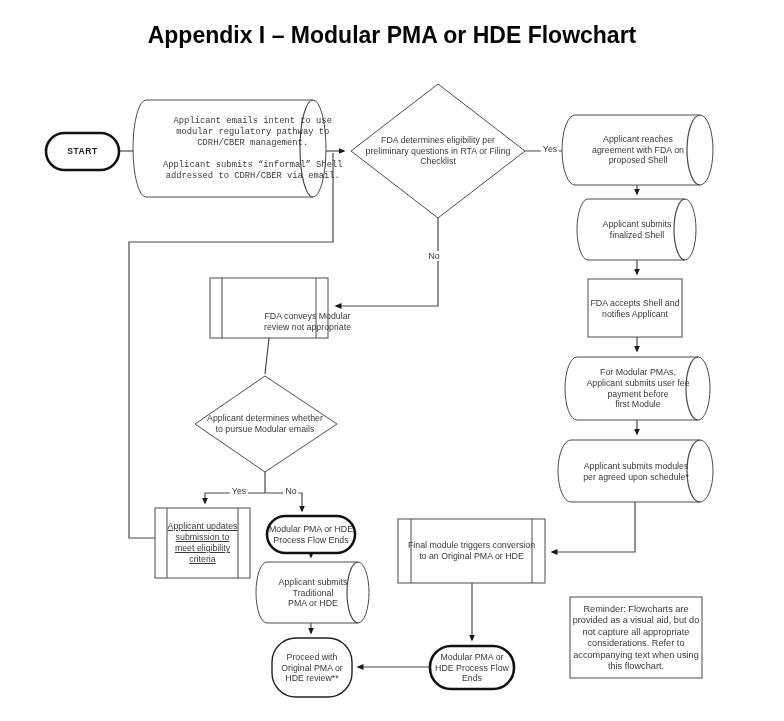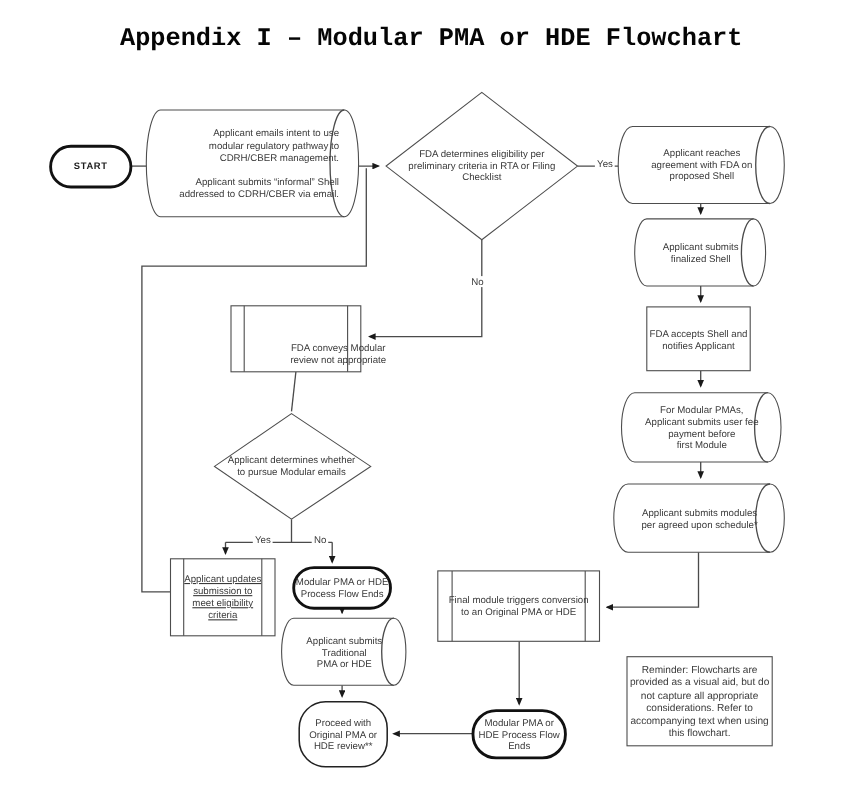--- a/index.html
+++ b/index.html
@@ -1,23 +1,23 @@
 <!DOCTYPE html>
 <html><head>
 <meta charset="utf-8">
 <style>
   html,body{margin:0;padding:0;background:#ffffff;}
   .page{position:relative;width:784px;height:721px;background:#ffffff;overflow:hidden;
         font-family:"Liberation Sans",sans-serif;}
   .title{position:absolute;left:0;top:22px;width:784px;text-align:center;
-         font-family:Liberation Mono, monospace;font-weight:bold;font-size:23px;color:#050505;}
+         font-family:Liberation Sans, sans-serif;font-weight:bold;font-size:23px;color:#050505;}
   svg.layer{position:absolute;left:0;top:0;}
   .node{position:absolute;display:flex;align-items:center;justify-content:center;
         font-size:8.8px;line-height:1.25;color:#3a3a3a;text-align:center;white-space:pre;}
-  .node.left{justify-content:flex-start;text-align:right;}
+  .node.left{justify-content:flex-start;text-align:center;font-family:Liberation Mono, monospace;}
   .start-label{font-weight:bold;font-size:8.5px;letter-spacing:.6px;color:#1c1c1c;}
   .edge-label{position:absolute;font-size:8.8px;color:#3a3a3a;background:#ffffff;
               padding:0 2px;transform:translate(-50%,-50%);}
   .shape{fill:#ffffff;stroke:#4d4d4d;stroke-width:1;}
   .shape.thick{stroke:#111111;stroke-width:2.6;}
   .shape.med{stroke:#222222;stroke-width:1.4;}
   .bar{stroke:#4d4d4d;stroke-width:1;}
   .conn{fill:none;stroke:#4a4a4a;stroke-width:1.2;}
 </style>
 </head>
@@ -100,21 +100,21 @@
   <div class="node start-label" style="left:46px;top:133px;width:73px;height:37px;">START</div>
 
   <div class="node left" style="left:163px;top:103px;width:146px;height:92px;">Applicant emails intent to use
 modular regulatory pathway to
 CDRH/CBER management.
 
 Applicant submits “informal” Shell
 addressed to CDRH/CBER via email.</div>
 
   <div class="node" style="left:362px;top:128px;width:152px;height:46px;">FDA determines eligibility per
-preliminary criteria in RTA or Filing
+preliminary questions in RTA or Filing
 Checklist</div>
 
   <div class="node" style="left:584px;top:127px;width:108px;height:46px;">Applicant reaches
 agreement with FDA on
 proposed Shell</div>
 
   <div class="node" style="left:592px;top:213px;width:90px;height:33px;">Applicant submits
 finalized Shell</div>
 
   <div class="node" style="left:590px;top:293px;width:90px;height:31px;text-align:center;">FDA accepts Shell and

